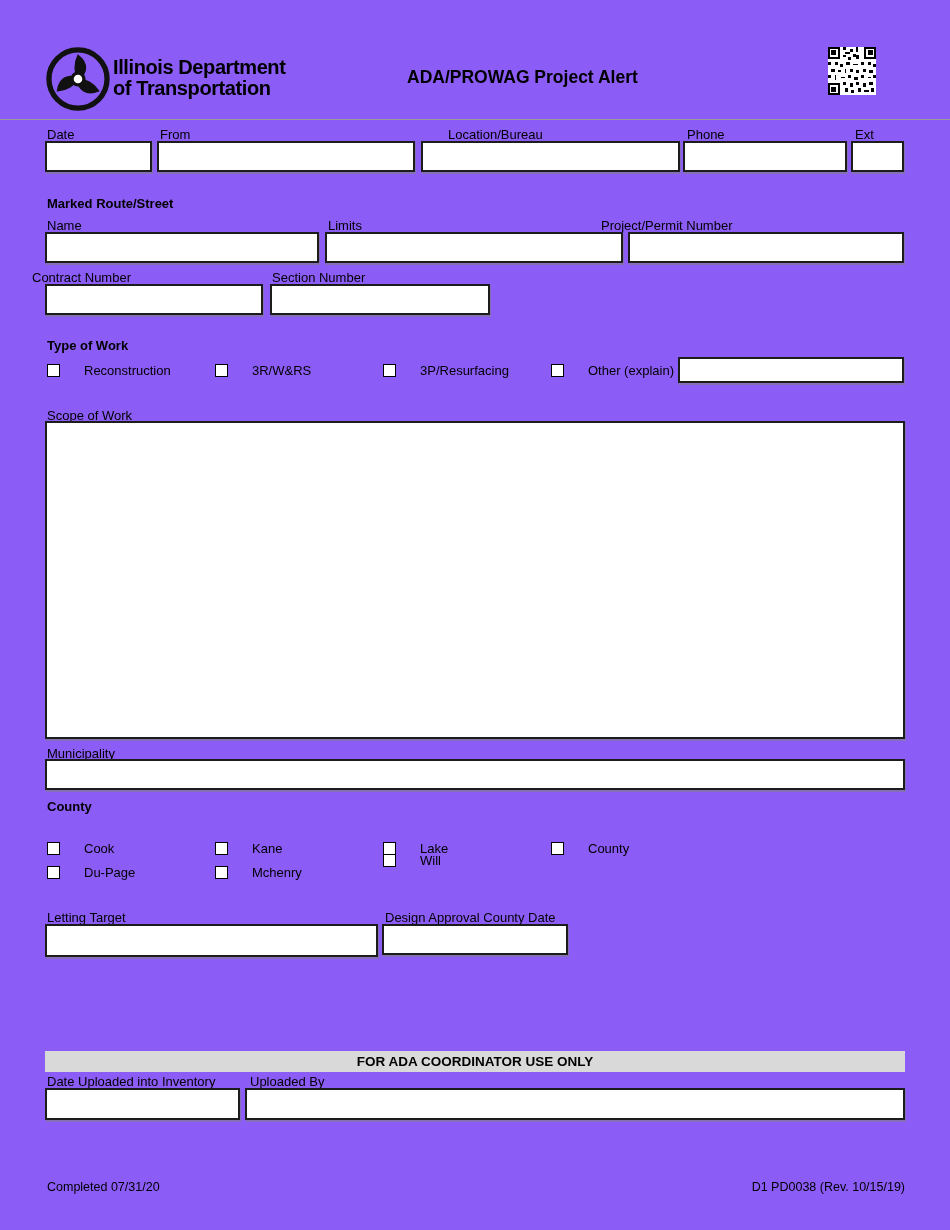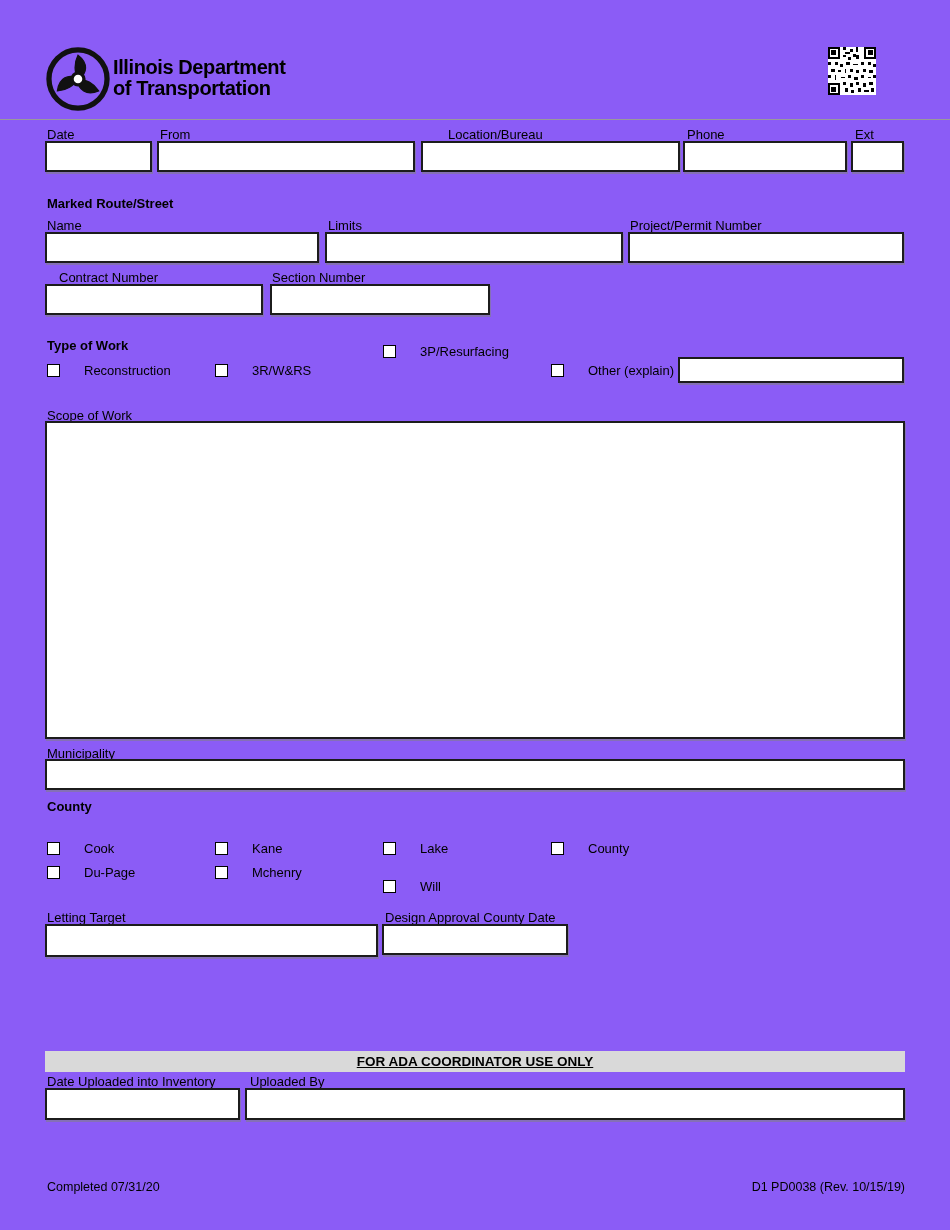--- a/index.html
+++ b/index.html
@@ -21,21 +21,21 @@
   .cb {
     appearance:none; -webkit-appearance:none; width:13px; height:13px;
     border:1.6px solid #000; background:#fff; margin:0; flex:0 0 auto;
   }
   .logo-text { position:absolute; left:113px; top:57px; font-weight:bold; font-size:20px; line-height:21px; letter-spacing:-0.4px; }
   .title { position:absolute; left:407px; top:67px; font-weight:bold; font-size:17.5px; white-space:nowrap; }
   .divider { position:absolute; left:0; top:119px; width:950px; height:1px; background:#9a9a9a; }
   .banner {
     position:absolute; left:45px; top:1051px; width:860px; height:21px;
     background:#d9d9d9; display:flex; align-items:center; justify-content:center;
-    font-weight:bold; font-size:13.5px;text-decoration:underline;
+    font-weight:bold; font-size:13.5px;
   }
   .center-note { position:absolute; left:0; width:950px; text-align:center; white-space:nowrap; }
   .footer { position:absolute; font-size:12.5px; }
 </style>
 </head>
 <body>
 
 <div class="page">
 
   <svg class="abs" style="left:45px;top:46px" width="66" height="66" viewBox="0 0 100 100">
@@ -49,20 +49,21 @@
         <path d="M50 14 C 66 26, 64 42, 51 50 C 44 40, 44 26, 50 14 Z" fill="#111" stroke-width="2"></path>
       </g>
       <circle cx="50" cy="50" r="9" fill="#fff" stroke="#111" stroke-width="5"></circle>
     </g>
   </svg>
   <div class="logo-text">
     <div>Illinois Department</div>
     <div>of Transportation</div>
   </div>
 
+  <div class="title">ADA/PROWAG Project Alert</div>
 
   <svg class="abs" style="left:828px;top:47px" width="48" height="48" viewBox="0 0 29 29" shape-rendering="crispEdges">
     <rect x="0" y="0" width="29" height="29" fill="#fff"></rect>
     <g fill="#000">
       <rect x="0" y="0" width="7" height="7"></rect>
         <rect x="1" y="1" width="5" height="5" fill="#fff"></rect>
         <rect x="2" y="2" width="3" height="3"></rect>
       <rect x="22" y="0" width="7" height="7"></rect>
         <rect x="23" y="1" width="5" height="5" fill="#fff"></rect>
         <rect x="24" y="2" width="3" height="3"></rect>
@@ -89,43 +90,43 @@
   <input class="box" style="left: 45px; top: 141px; width: 107px; height: 31px;" value="">
   <input class="box" style="left: 157px; top: 141px; width: 258px; height: 31px;" value="">
   <input class="box" style="left: 421px; top: 141px; width: 259px; height: 31px;" value="">
   <input class="box" style="left: 683px; top: 141px; width: 164px; height: 31px;" value="">
   <input class="box" style="left: 851px; top: 141px; width: 53px; height: 31px;" value="">
 
   <div class="heading" style="left:47px;top:196px">Marked Route/Street</div>
 
   <div class="lbl" style="left:47px;top:218px">Name</div>
   <div class="lbl" style="left:328px;top:218px">Limits</div>
-  <div class="lbl" style="left:630px;top:218px">Project/Permit Number</div>
+  <div class="lbl" style="left:601px;top:218px">Project/Permit Number</div>
 
   <input class="box" style="left: 45px; top: 232px; width: 274px; height: 31px;" value="">
   <input class="box" style="left: 325px; top: 232px; width: 298px; height: 31px;" value="">
   <input class="box" style="left: 628px; top: 232px; width: 276px; height: 31px;" value="">
 
-  <div class="lbl" style="left:59px;top:270px">Contract Number</div>
+  <div class="lbl" style="left:32px;top:270px">Contract Number</div>
   <div class="lbl" style="left:272px;top:270px">Section Number</div>
 
   <input class="box" style="left: 45px; top: 284px; width: 218px; height: 31px;" value="">
   <input class="box" style="left: 270px; top: 284px; width: 220px; height: 31px;" value="">
 
   <div class="heading" style="left:47px;top:338px">Type of Work</div>
 
   <label class="cbrow" style="left:47px;top:363px">
     <input type="checkbox" class="cb" style="">
     <span>Reconstruction</span>
   </label>
   <label class="cbrow" style="left:215px;top:363px">
     <input type="checkbox" class="cb" style="">
     <span>3R/W&amp;RS</span>
   </label>
-  <label class="cbrow" style="left:383px;top:344px">
+  <label class="cbrow" style="left:383px;top:363px">
     <input type="checkbox" class="cb" style="">
     <span>3P/Resurfacing</span>
   </label>
   <label class="cbrow" style="left:551px;top:363px">
     <input type="checkbox" class="cb" style="">
     <span>Other (explain)</span>
   </label>
   <input class="box" style="left: 678px; top: 357px; width: 226px; height: 26px;" value="">
 
   <div class="lbl" style="left:47px;top:408px">Scope of Work</div>
@@ -154,21 +155,21 @@
   </label>
 
   <label class="cbrow" style="left:47px;top:865px">
     <input type="checkbox" class="cb" style="">
     <span>Du-Page</span>
   </label>
   <label class="cbrow" style="left:215px;top:865px">
     <input type="checkbox" class="cb" style="">
     <span>Mchenry</span>
   </label>
-  <label class="cbrow" style="left:383px;top:879px">
+  <label class="cbrow" style="left:383px;top:853px">
     <input type="checkbox" class="cb" style="">
     <span>Will</span>
   </label>
 
   <div class="lbl" style="left:47px;top:910px">Letting Target</div>
   <div class="lbl" style="left:385px;top:910px">Design Approval County Date</div>
   <input class="box" style="left: 45px; top: 924px; width: 333px; height: 33px;" value="">
   <input class="box" style="left: 382px; top: 924px; width: 186px; height: 31px;" value="">
 
 

